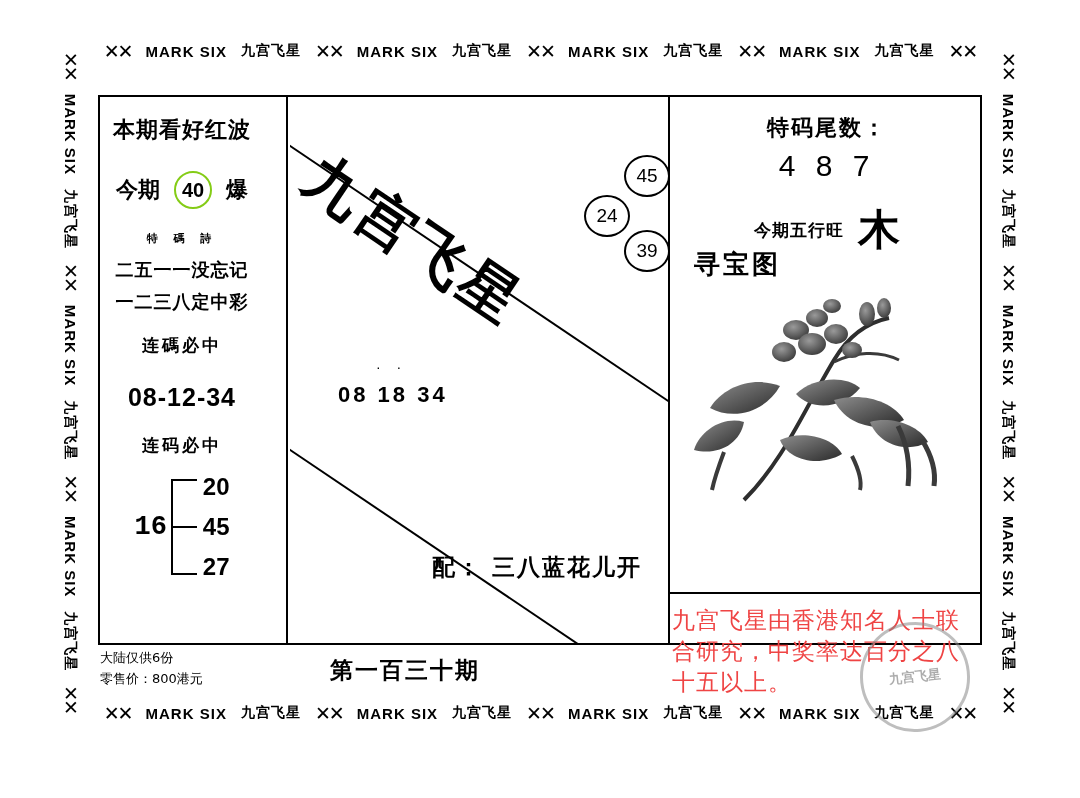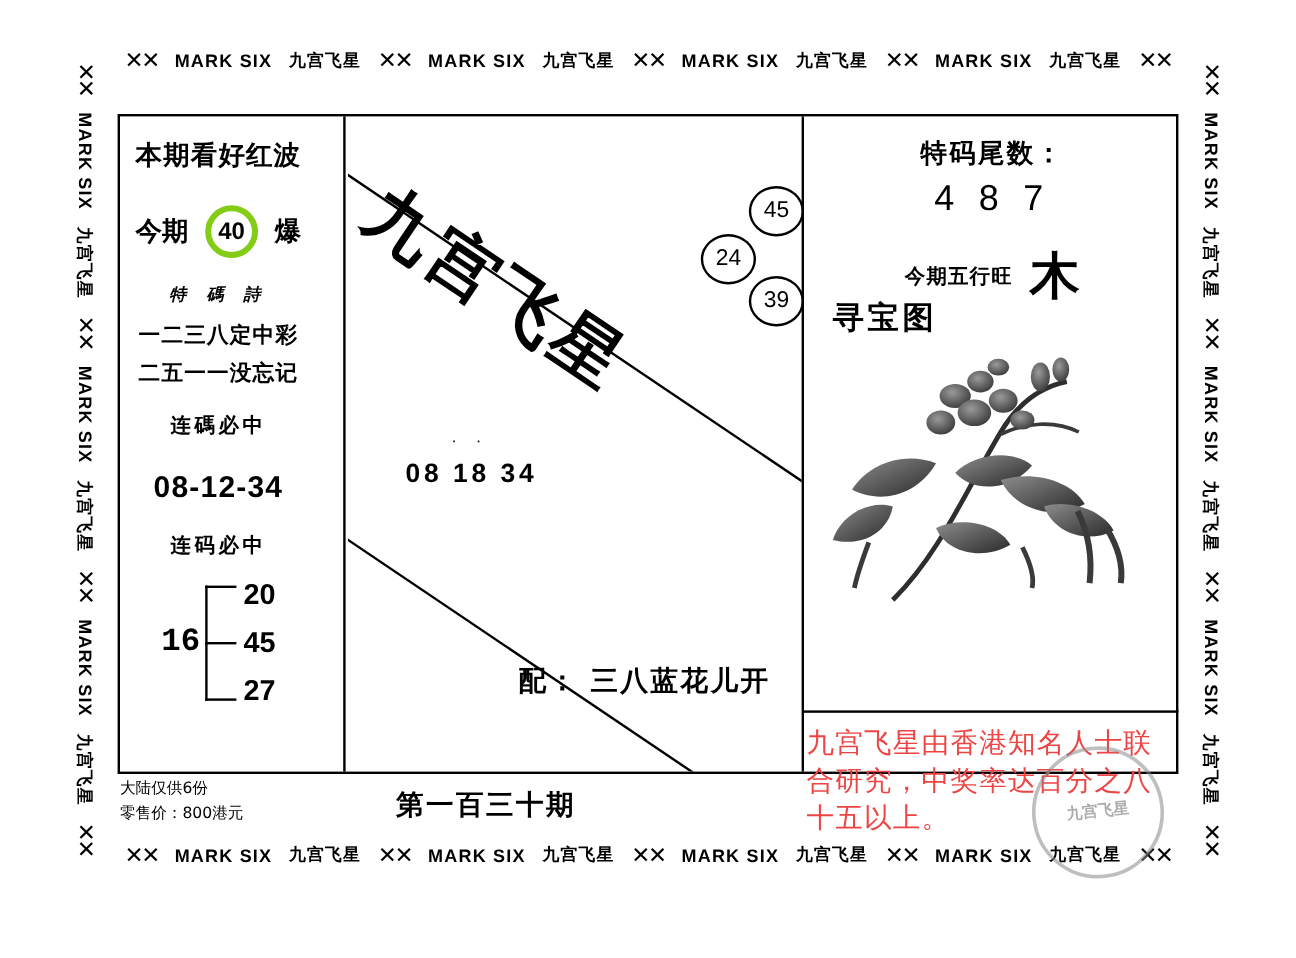--- a/index.html
+++ b/index.html
@@ -105,32 +105,31 @@
     display: flex;
     align-items: center;
     justify-content: center;
     gap: 14px;
   }
   .circle-num {
     display: inline-flex;
     align-items: center;
     justify-content: center;
     width: 34px; height: 34px;
-    border: 5px solid #84cc16;
+    border: 2px solid #84cc16;
     border-radius: 50%;
     font-size: 20px;
     font-weight: bold;
     font-family: "Liberation Sans", sans-serif;
   }
   .l-poem-title {
-    font-size: 14px;
+    font-size: 11px;
     font-weight: bold;
     letter-spacing: 6px;
     margin-bottom: 12px;
-    font-style: italic;
   }
   .l-poem-line {
     font-size: 18px;
     font-weight: bold;
     letter-spacing: 1px;
     margin-bottom: 8px;
   }
   .l-sub {
     font-size: 17px;
     font-weight: bold;
@@ -477,22 +476,22 @@
     <div class="left-col">
       <div class="l-title">本期看好红波</div>
 
       <div class="l-row-current">
         <span>今期</span>
         <span class="circle-num">40</span>
         <span>爆</span>
       </div>
 
       <div class="l-poem-title">特 碼 詩</div>
+      <div class="l-poem-line">二五一一没忘记</div>
       <div class="l-poem-line">一二三八定中彩</div>
-      <div class="l-poem-line">二五一一没忘记</div>
 
       <div class="l-sub">连碼必中</div>
       <div class="l-nums">08-12-34</div>
 
       <div class="l-sub2">连码必中</div>
 
       <div class="bracket-wrap">
         <span class="bracket-key">16</span>
         <span class="bracket">
           <span class="bv"></span>

